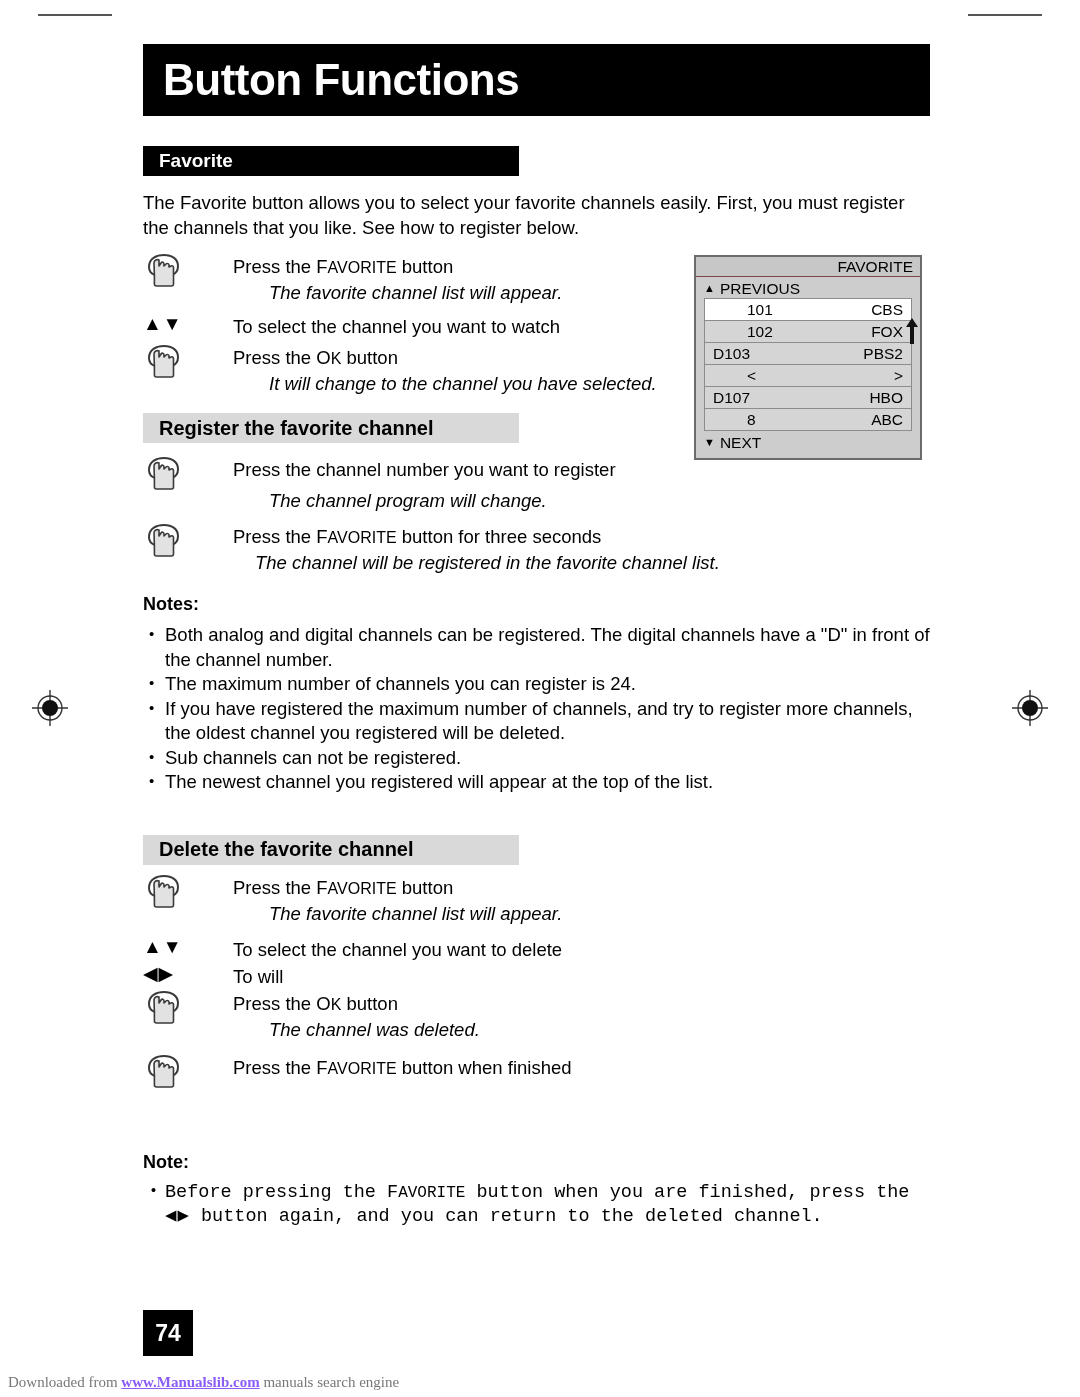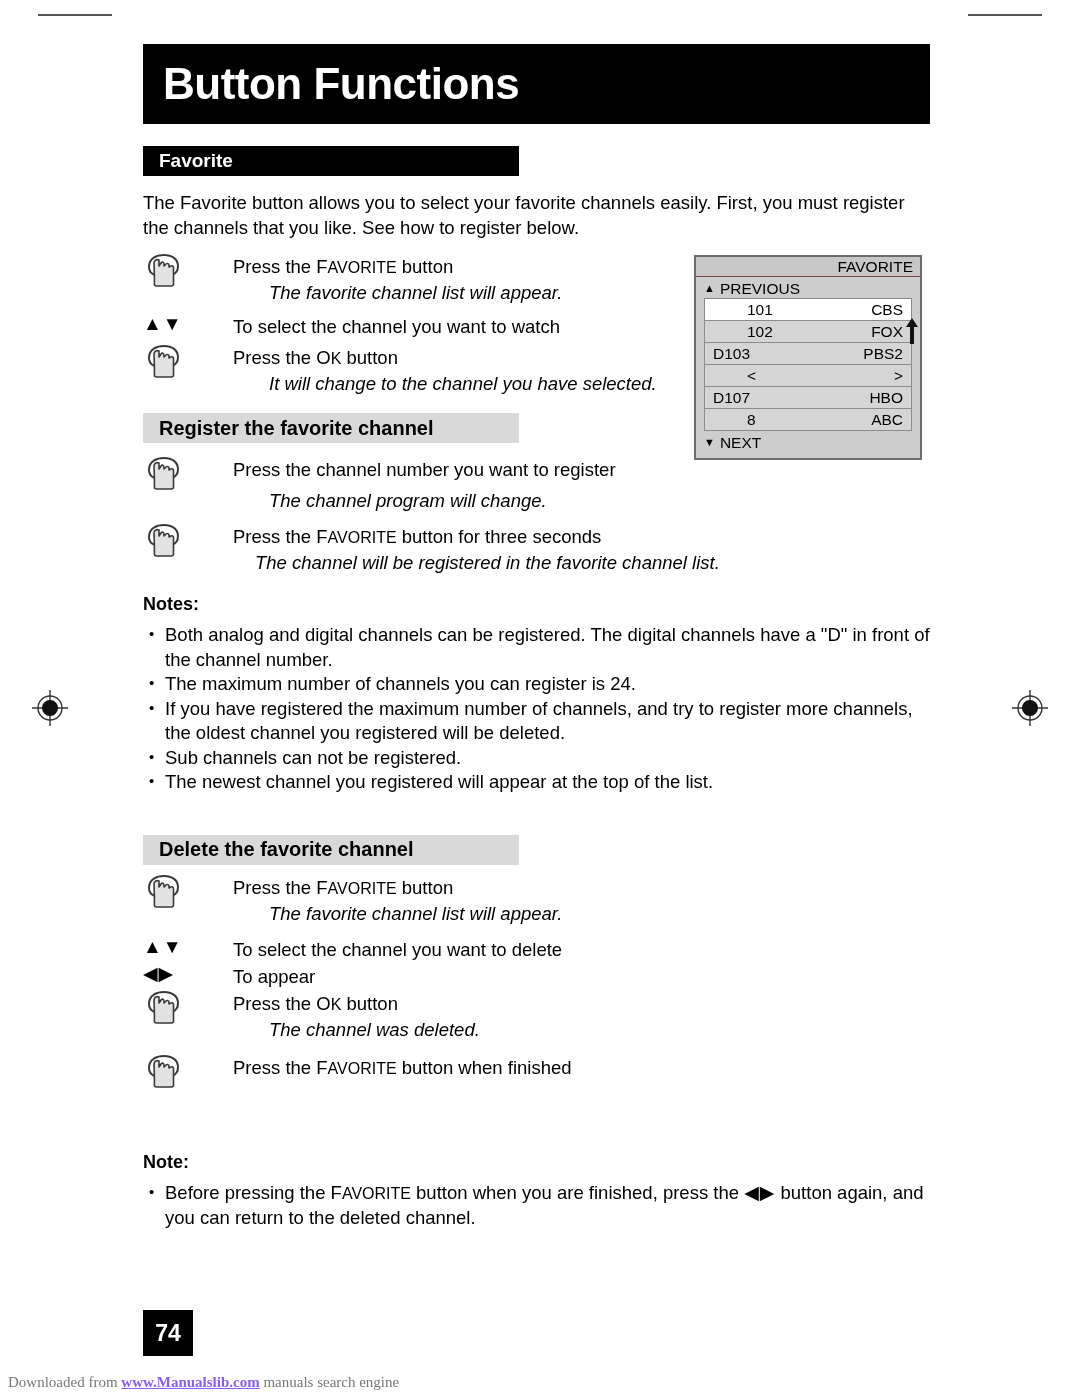--- a/index.html
+++ b/index.html
@@ -34,21 +34,21 @@
   }
   .reg-left  { left: 30px;  top: 688px; }
   .reg-right { right: 30px; top: 688px; }
 
   
   .title-banner {
     position: absolute;
     left: 143px;
     top: 44px;
     width: 787px;
-    height: 80px;
+    height: 72px;
     background: #000000;
     display: flex;
     align-items: center;
   }
   .title-banner .title-text {
     color: #ffffff;
     font-size: 44px;
     font-weight: bold;
     letter-spacing: -0.5px;
     padding-left: 20px;
@@ -418,21 +418,21 @@
       <div class="step-icon">
         <span class="arrows">▲▼</span>
       </div>
       <div class="step-text">To select the channel you want to delete</div>
     </div>
 
     <div class="step-row">
       <div class="step-icon">
         <span class="arrows">◀▶</span>
       </div>
-      <div class="step-text">To appear</div>
+      <div class="step-text">To will</div>
     </div>
 
     <div class="step-row">
       <div class="step-icon">
         <svg class="hand-icon" width="40" height="36" viewBox="0 0 40 36">
           <path d="M6 14 C6 5, 14 2, 21 2 C29 2, 35 6, 35 13 C35 18, 32 21, 29 22 L12 22 C9 21, 6 19, 6 14 Z" fill="#ffffff" stroke="#3a3a3a" stroke-width="2"></path>
           <path d="M11 10 C11 7, 14 6, 16 7 L16 13 L18 10 C19 8.5, 21 9, 21 11 L21 13 L23 11 C24.2 10, 26 10.6, 26 12.2
                    L26 14 L28 13 C29 12.4, 30.5 13, 30.5 14.5 L30.5 22 L30.5 31 C30.5 32.2, 29.6 33, 28.4 33
                    L13.5 33 C12.3 33, 11.4 32.2, 11.4 31 L11.4 22 Z" fill="#e2e2e2" stroke="#3a3a3a" stroke-width="1.6" stroke-linejoin="round"></path>
         </svg>
@@ -452,21 +452,21 @@
                    L13.5 33 C12.3 33, 11.4 32.2, 11.4 31 L11.4 22 Z" fill="#e2e2e2" stroke="#3a3a3a" stroke-width="1.6" stroke-linejoin="round"></path>
         </svg>
       </div>
       <div class="step-text">
         <span>Press the </span><span class="smallcaps"><span class="big">F</span><span class="sm">AVORITE</span></span><span> button when finished</span>
       </div>
     </div>
   </div>
 
   <div class="notes-head" style="margin-top:62px;">Note:</div>
-  <ul class="note-list" style="">
+  <ul class="note-list" style="font-family:Liberation Mono, monospace;">
     <li><span>Before pressing the </span><span class="smallcaps"><span class="big">F</span><span class="sm">AVORITE</span></span><span> button when you are finished, press the </span><span class="arrows">◀▶</span><span> button again, and you can return to the deleted channel.</span></li>
   </ul>
 
 </div>
 
 <div class="fav-panel">
   <div class="fav-title">
     <span>FAVORITE</span>
   </div>
   <div class="fav-body">

